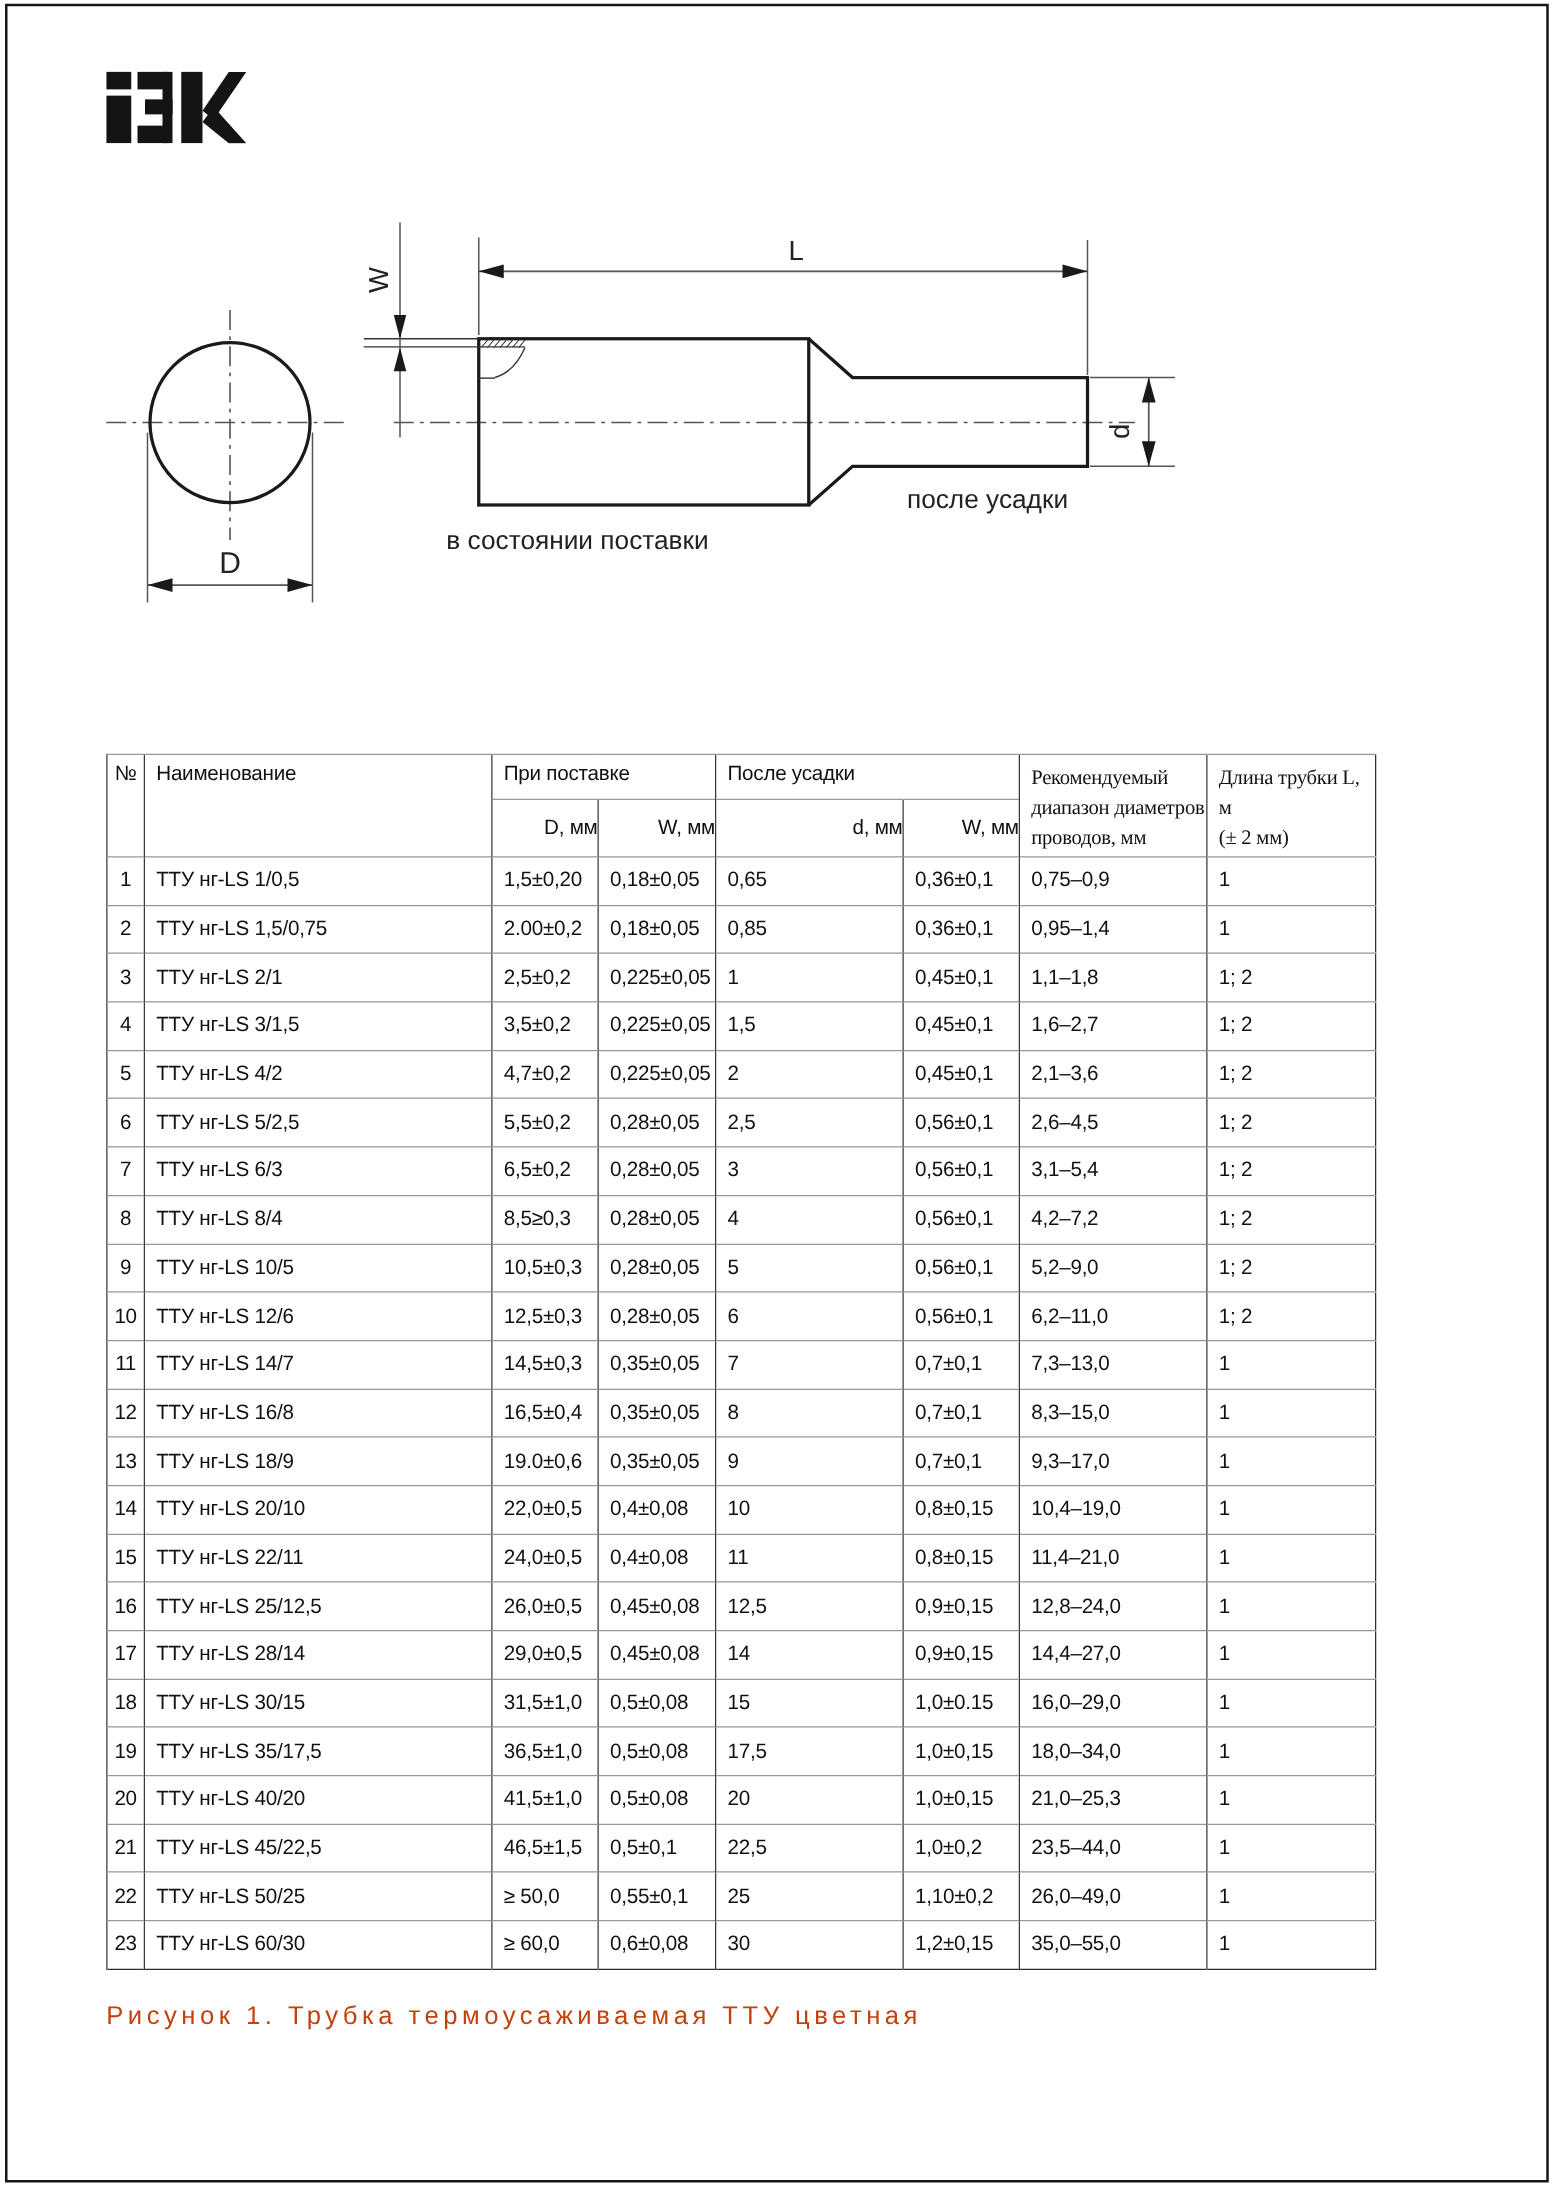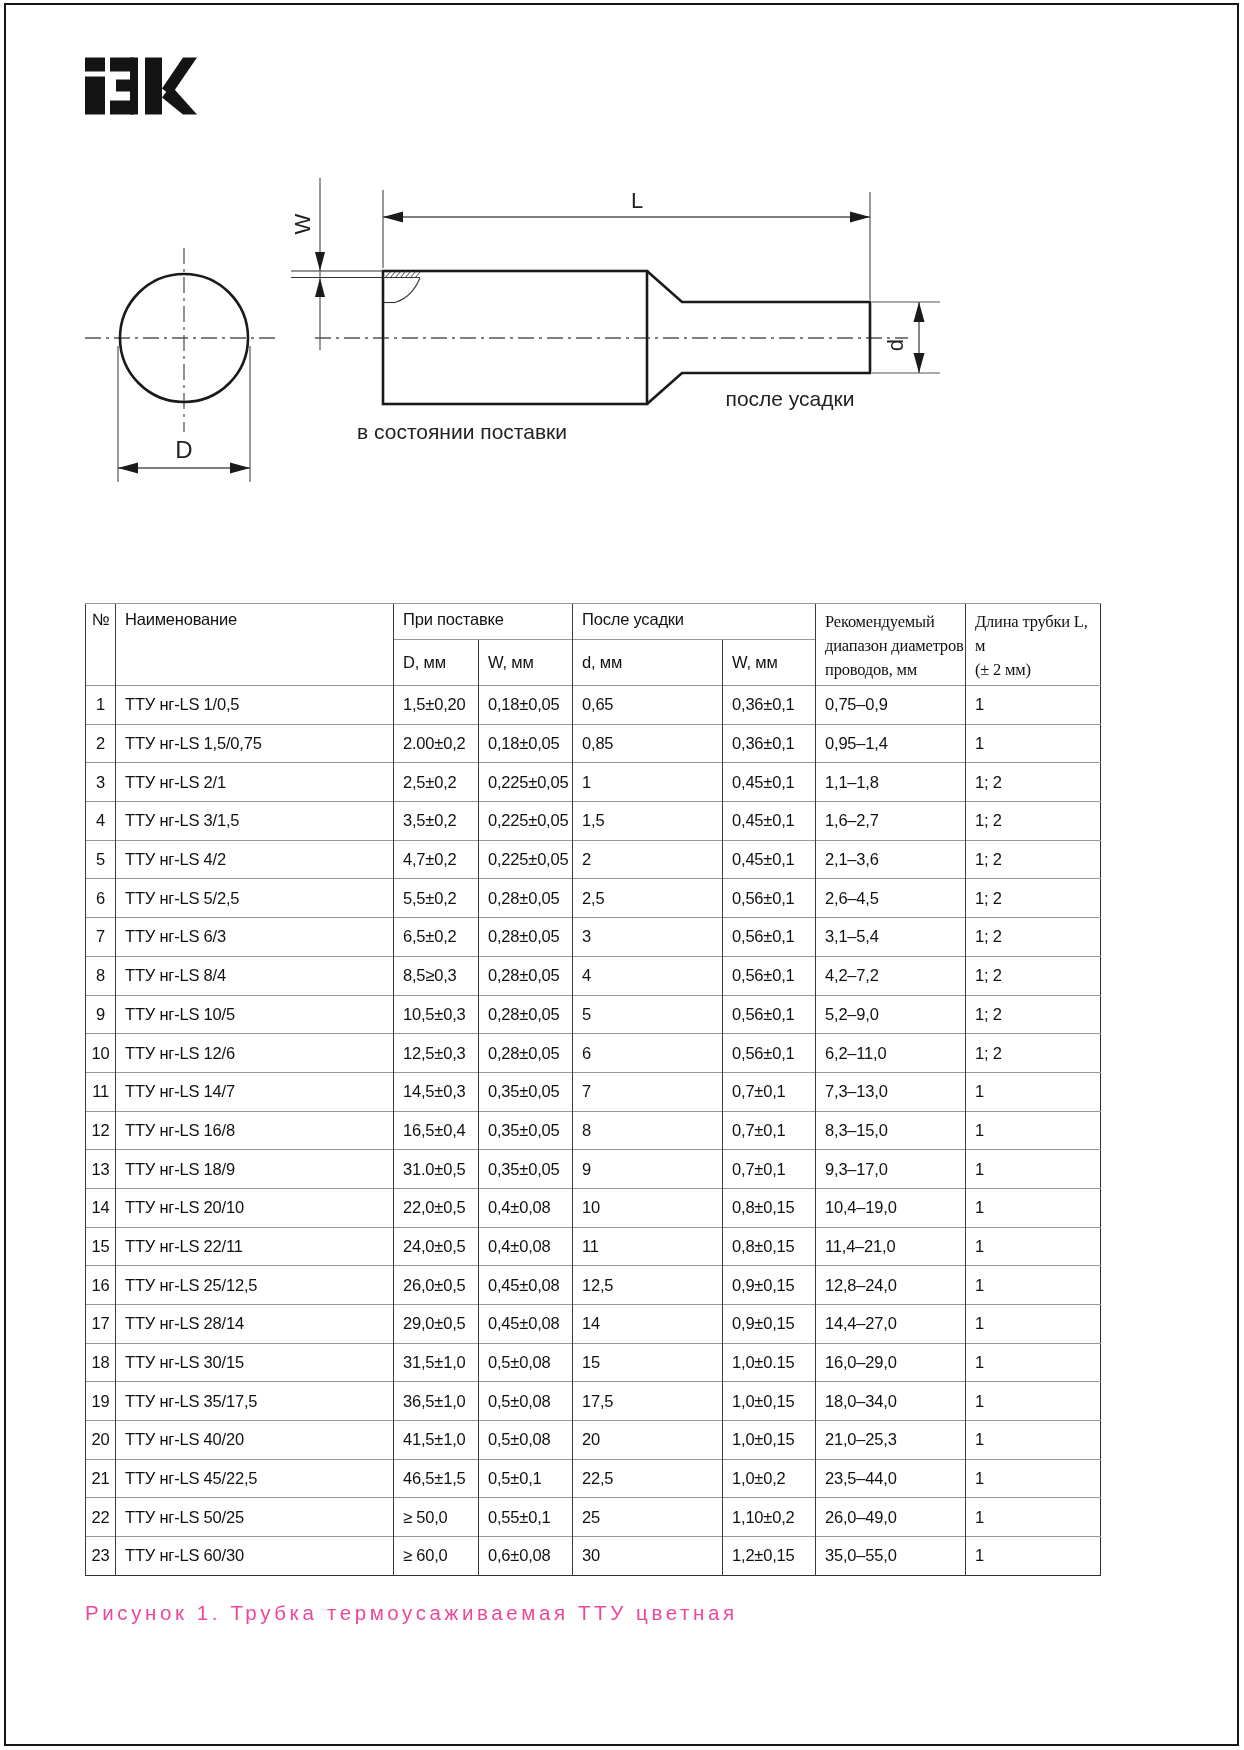--- a/index.html
+++ b/index.html
@@ -15,27 +15,27 @@
 
   table.spec{position:absolute;left:85px;top:603px;width:1015px;
              border-collapse:collapse;table-layout:fixed;
              border:1.5px solid #2e2e2e;}
   table.spec th, table.spec td{
       font-weight:normal;font-size:16.5px;letter-spacing:-0.2px;
       border-left:1px solid #3a3a3a;border-top:1px solid #979797;
       padding:0 0 0 9px;text-align:left;white-space:nowrap;overflow:visible;
       color:#111;}
   table.spec tr.h1 th{vertical-align:top;padding-top:6px;height:29px;}
-  table.spec tr.h2 th{vertical-align:middle;height:45px;}
+  table.spec tr.h2 th{vertical-align:middle;height:45px;text-align:right;}
   table.spec th.span2{vertical-align:top;padding-top:6px;}
   table.spec th.wrap{white-space:pre-line;line-height:24px;font-family:Liberation Serif, serif;}
   table.spec tbody td{height:37.7px;vertical-align:middle;}
   table.spec td.num{text-align:center;padding-left:0;}
   .caption{position:absolute;left:85px;top:1601px;font-size:20.5px;
-           letter-spacing:3.6px;color:#ec4899;white-space:nowrap;}
+           letter-spacing:3.6px;color:#c2410c;white-space:nowrap;}
 </style>
 </head>
 <body>
 
 <div class="page">
   <div class="frame"></div>
 
   <svg class="logo" viewBox="0 0 112 58" aria-label="IEK">
     <g fill="#141414">
       <rect x="0" y="1" width="20" height="14"></rect>
@@ -265,21 +265,21 @@
           <td>16,5±0,4</td>
           <td>0,35±0,05</td>
           <td>8</td>
           <td>0,7±0,1</td>
           <td>8,3–15,0</td>
           <td>1</td>
         </tr>
         <tr>
           <td class="num">13</td>
           <td>ТТУ нг-LS 18/9</td>
-          <td>31.0±0,5</td>
+          <td>19.0±0,6</td>
           <td>0,35±0,05</td>
           <td>9</td>
           <td>0,7±0,1</td>
           <td>9,3–17,0</td>
           <td>1</td>
         </tr>
         <tr>
           <td class="num">14</td>
           <td>ТТУ нг-LS 20/10</td>
           <td>22,0±0,5</td>

